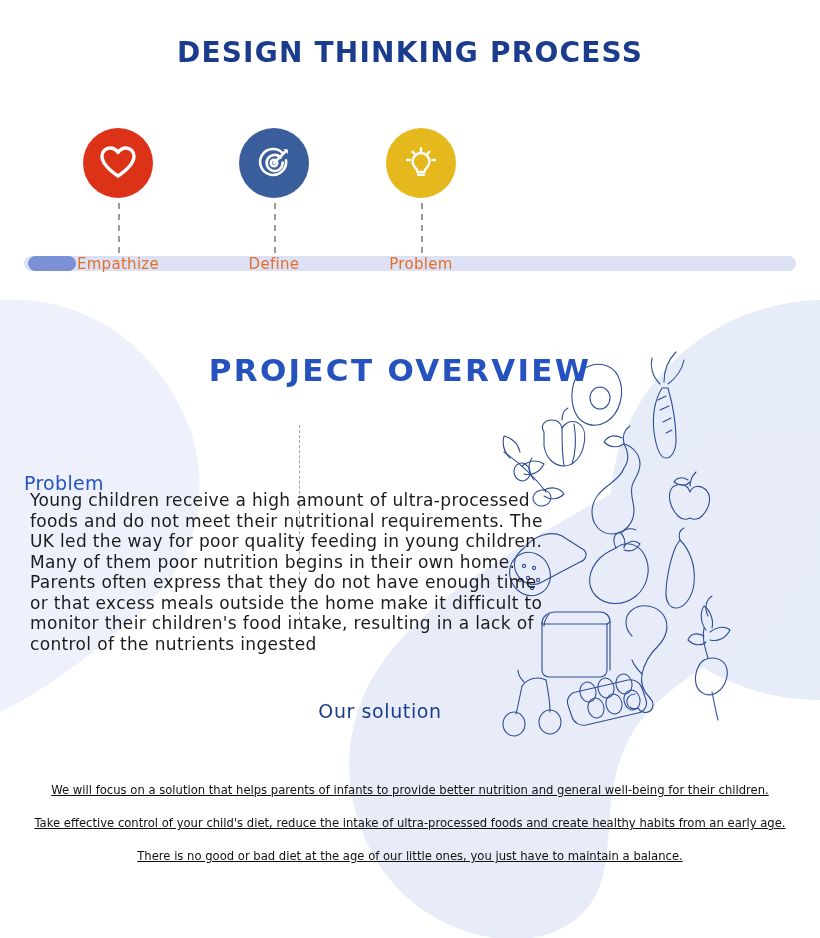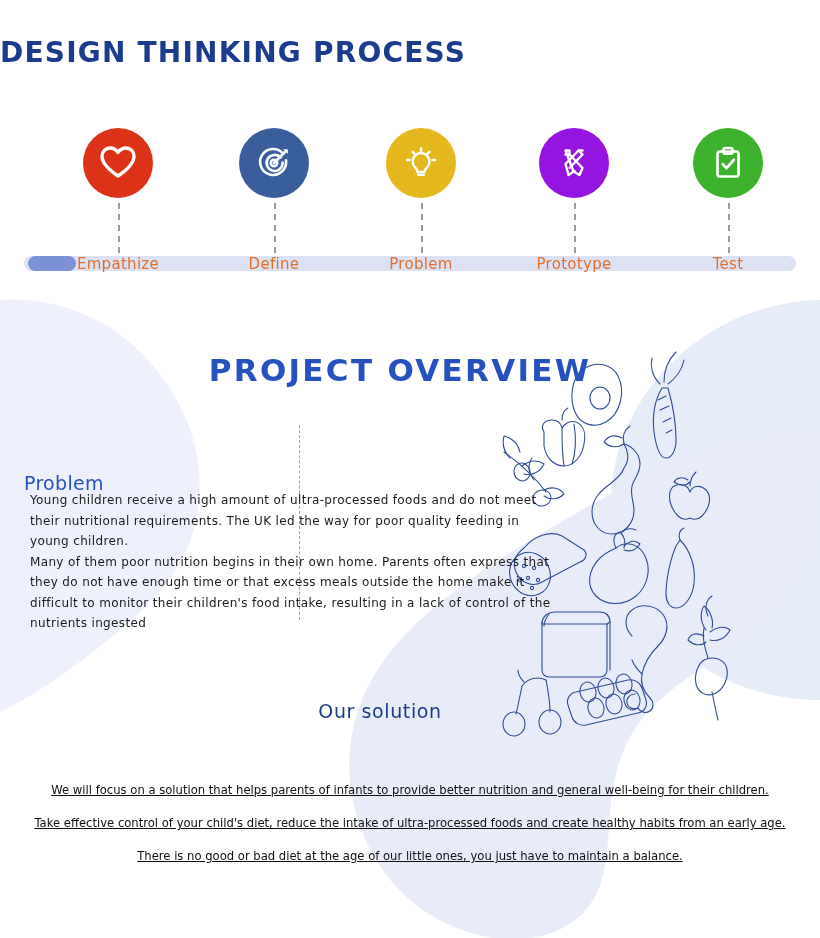--- a/index.html
+++ b/index.html
@@ -26,21 +26,21 @@
     height: 938px;
     pointer-events: none;
   }
 
   
   .dtp-title {
     position: absolute;
     left: 0;
     top: 36px;
     width: 820px;
-    text-align: left;
+    text-align: center;
     font-size: 28px;
     font-weight: bold;
     letter-spacing: 1.2px;
     color: #1B3C8C;
   }
 
   .timeline {
     position: absolute;
     left: 0;
     top: 110px;
@@ -130,21 +130,21 @@
     top: 472px;
     font-size: 19px;
     color: #2552BE;
     letter-spacing: .3px;
   }
   .problem-body {
     position: absolute;
     left: 30px;
     top: 490px;
     width: 528px;
-    font-size: 12px;
+    font-size: 17px;
     line-height: 20.5px;
     color: #1b1b1b;
     letter-spacing: .35px;
   }
   .problem-body p { margin: 0; }
 
   .sol-head {
     position: absolute;
     left: 0;
     top: 700px;
@@ -241,50 +241,21 @@
             <path d="M34 17 L31.4 17"></path>
             <path d="M11.6 8.8 L13.4 10.6"></path>
             <path d="M28.4 8.8 L26.6 10.6"></path>
           </g>
         </svg>
       </div>
       <div class="step-dash"></div>
       <div class="step-label">Problem</div>
     </div>
 
-    <div class="step" style="left:504px;">
-      <div class="step-circle" style="background:#9514E0;">
-        <svg width="40" height="40" viewBox="0 0 40 40">
-          <g fill="none" stroke="#ffffff" stroke-width="2.4" stroke-linejoin="round" stroke-linecap="round">
-
-            <path d="M11.5 7.5 L15.5 7.5 L15.5 11.5 L28.5 25 L25.5 32 L19.5 28.5 Z"></path>
-            <path d="M11.5 11.5 L15.5 11.5"></path>
-
-            <path d="M28.5 7.5 L24.5 7.5 L11.5 21 L14.5 32 L20.5 28"></path>
-            <path d="M24.5 7.5 L28.5 11.5 L15.5 25"></path>
-          </g>
-        </svg>
-      </div>
-      <div class="step-dash"></div>
-      <div class="step-label">Prototype</div>
-    </div>
-
-    <div class="step" style="left:658px;">
-      <div class="step-circle" style="background:#3DB22D;">
-        <svg width="40" height="40" viewBox="0 0 40 40">
-          <g fill="none" stroke="#ffffff" stroke-width="2.7" stroke-linejoin="round" stroke-linecap="round">
-            <rect x="9.5" y="8.5" width="21" height="25" rx="2.6"></rect>
-            <rect x="15.5" y="5" width="9" height="5.6" rx="1.6"></rect>
-            <path d="M14.8 21.2 L18.6 25.2 L25.8 16.8"></path>
-          </g>
-        </svg>
-      </div>
-      <div class="step-dash"></div>
-      <div class="step-label">Test</div>
-    </div>
+
   </div>
 
   <svg class="food-layer" viewBox="0 0 320 400" xmlns="http://www.w3.org/2000/svg" fill="none" stroke="#2E4D93" stroke-width="1.1" stroke-linejoin="round" stroke-linecap="round">
 
     <g>
       <path d="M82 30 C96 20 112 24 118 36 C126 52 120 74 106 82 C94 89 80 84 75 72
                C69 58 72 38 82 30 Z"></path>
       <ellipse cx="100" cy="58" rx="10" ry="11"></ellipse>
     </g>
 

